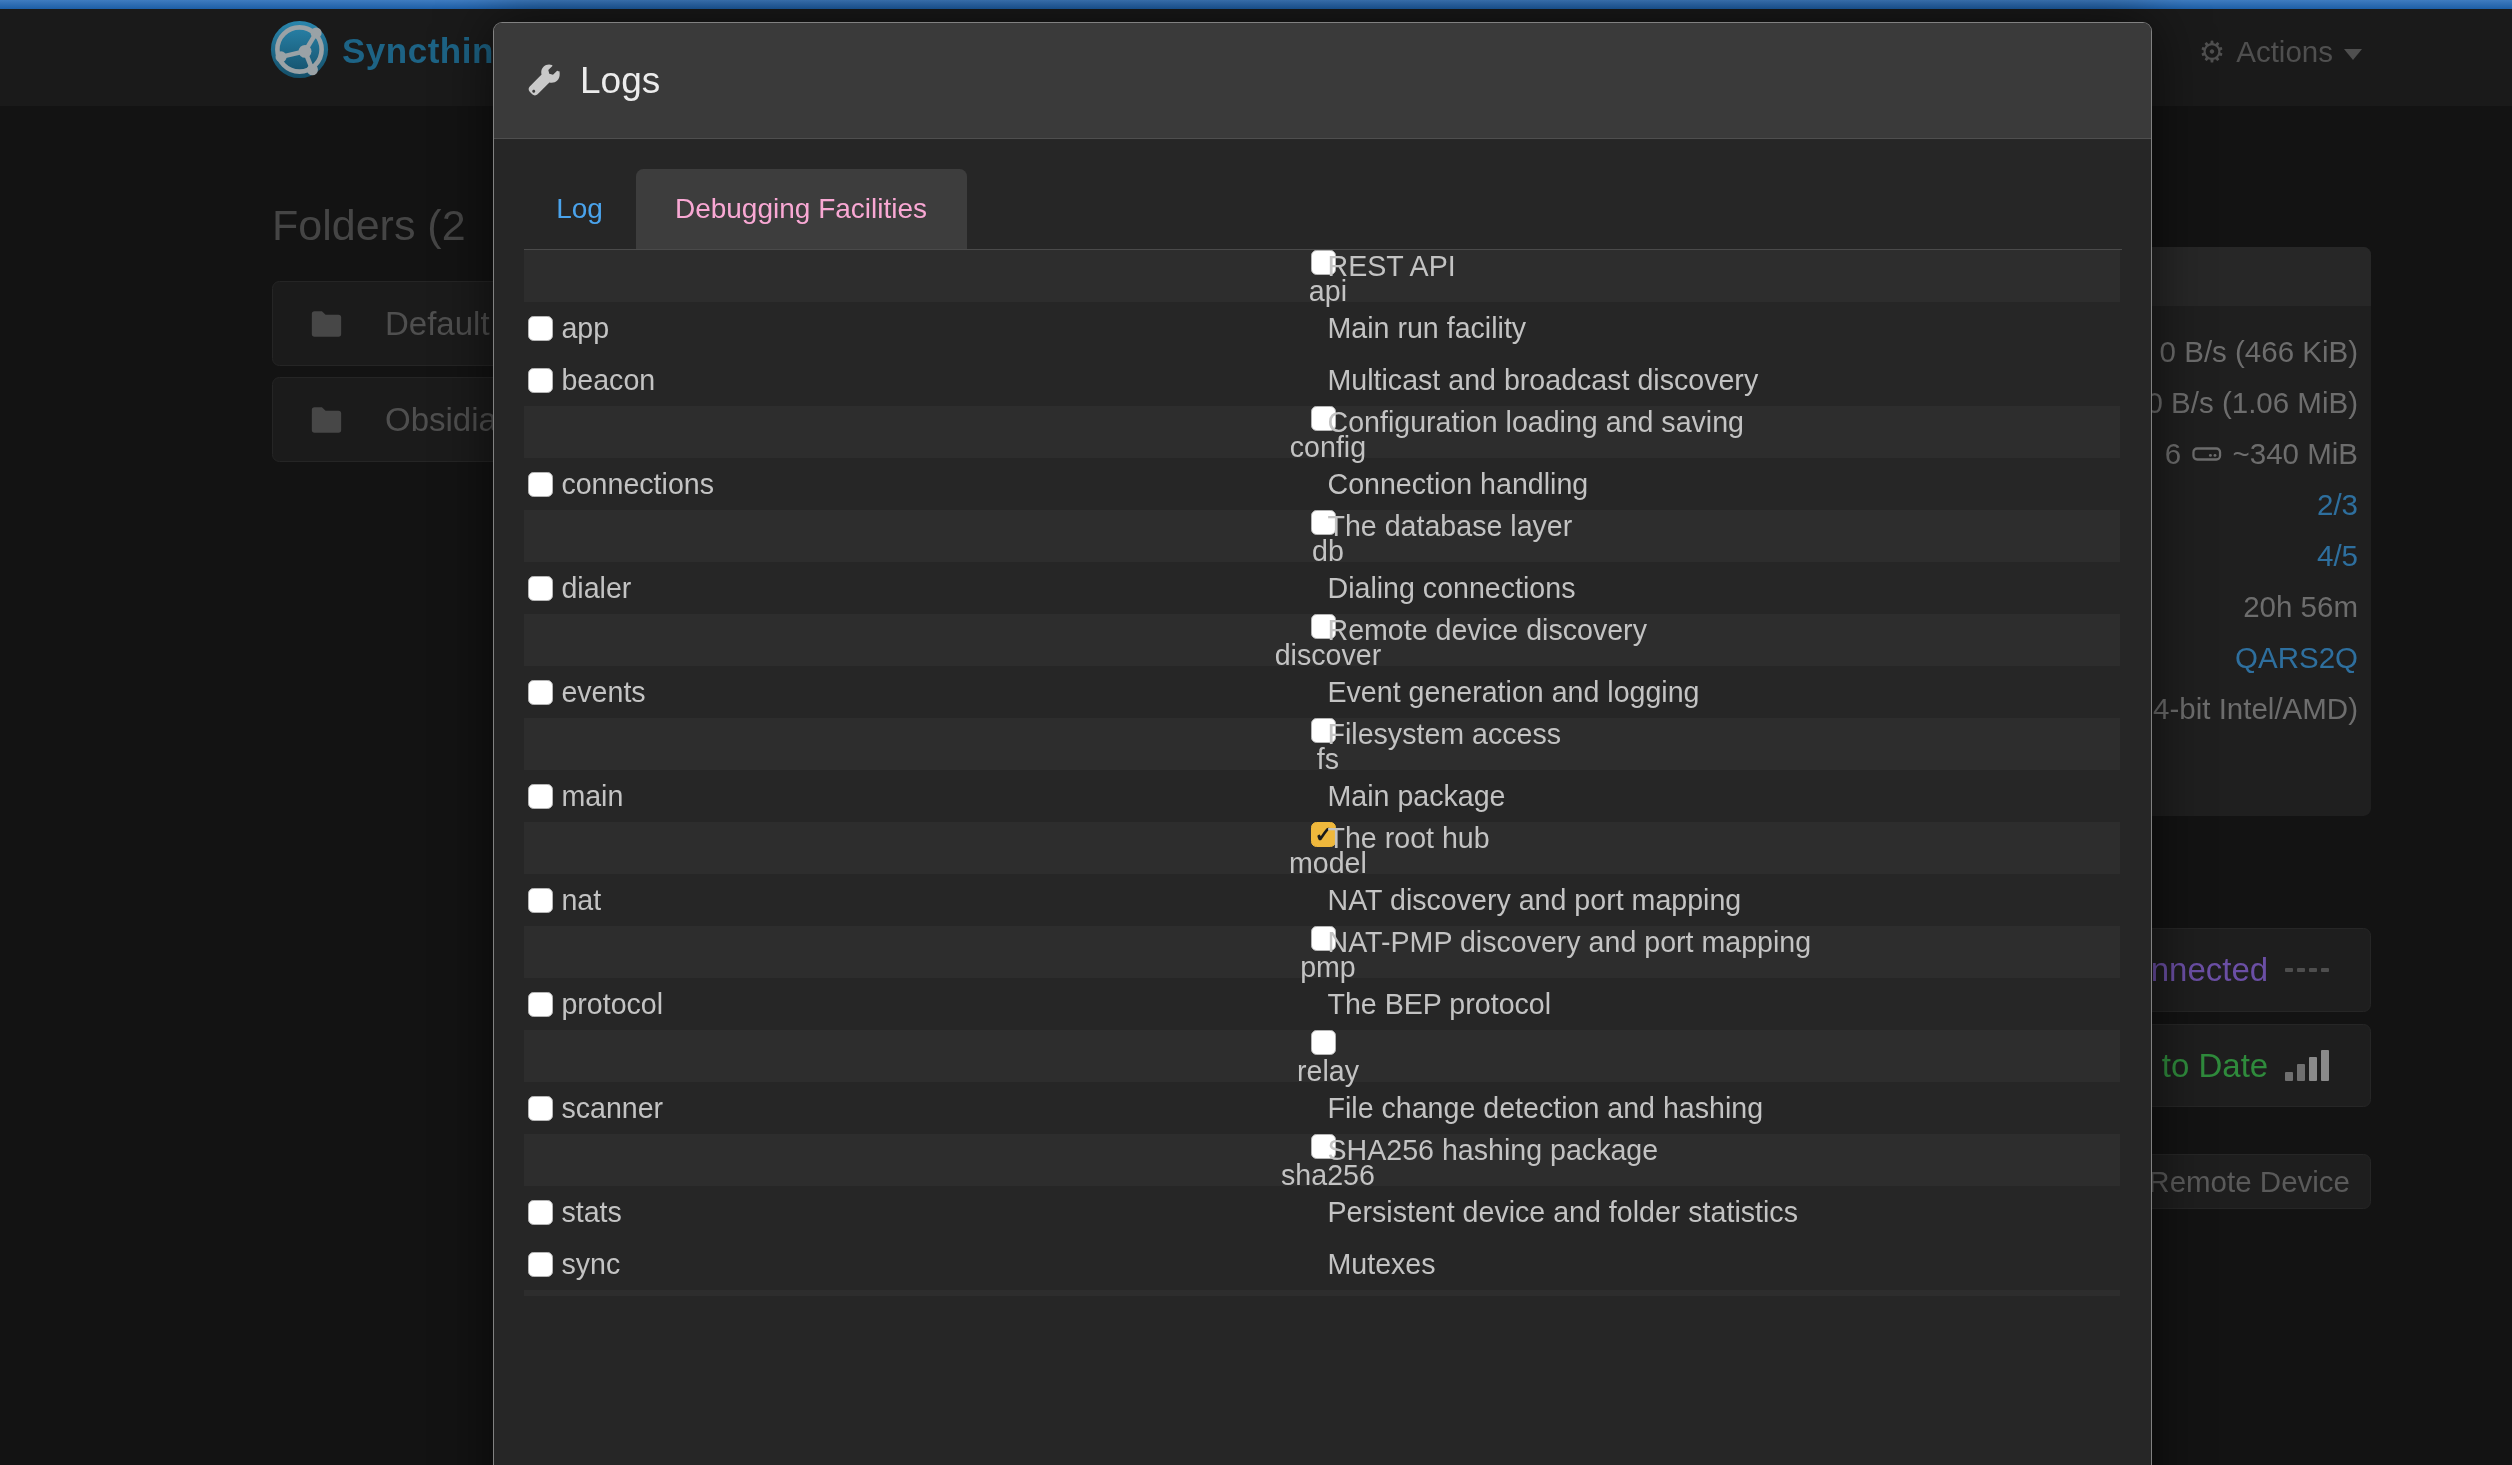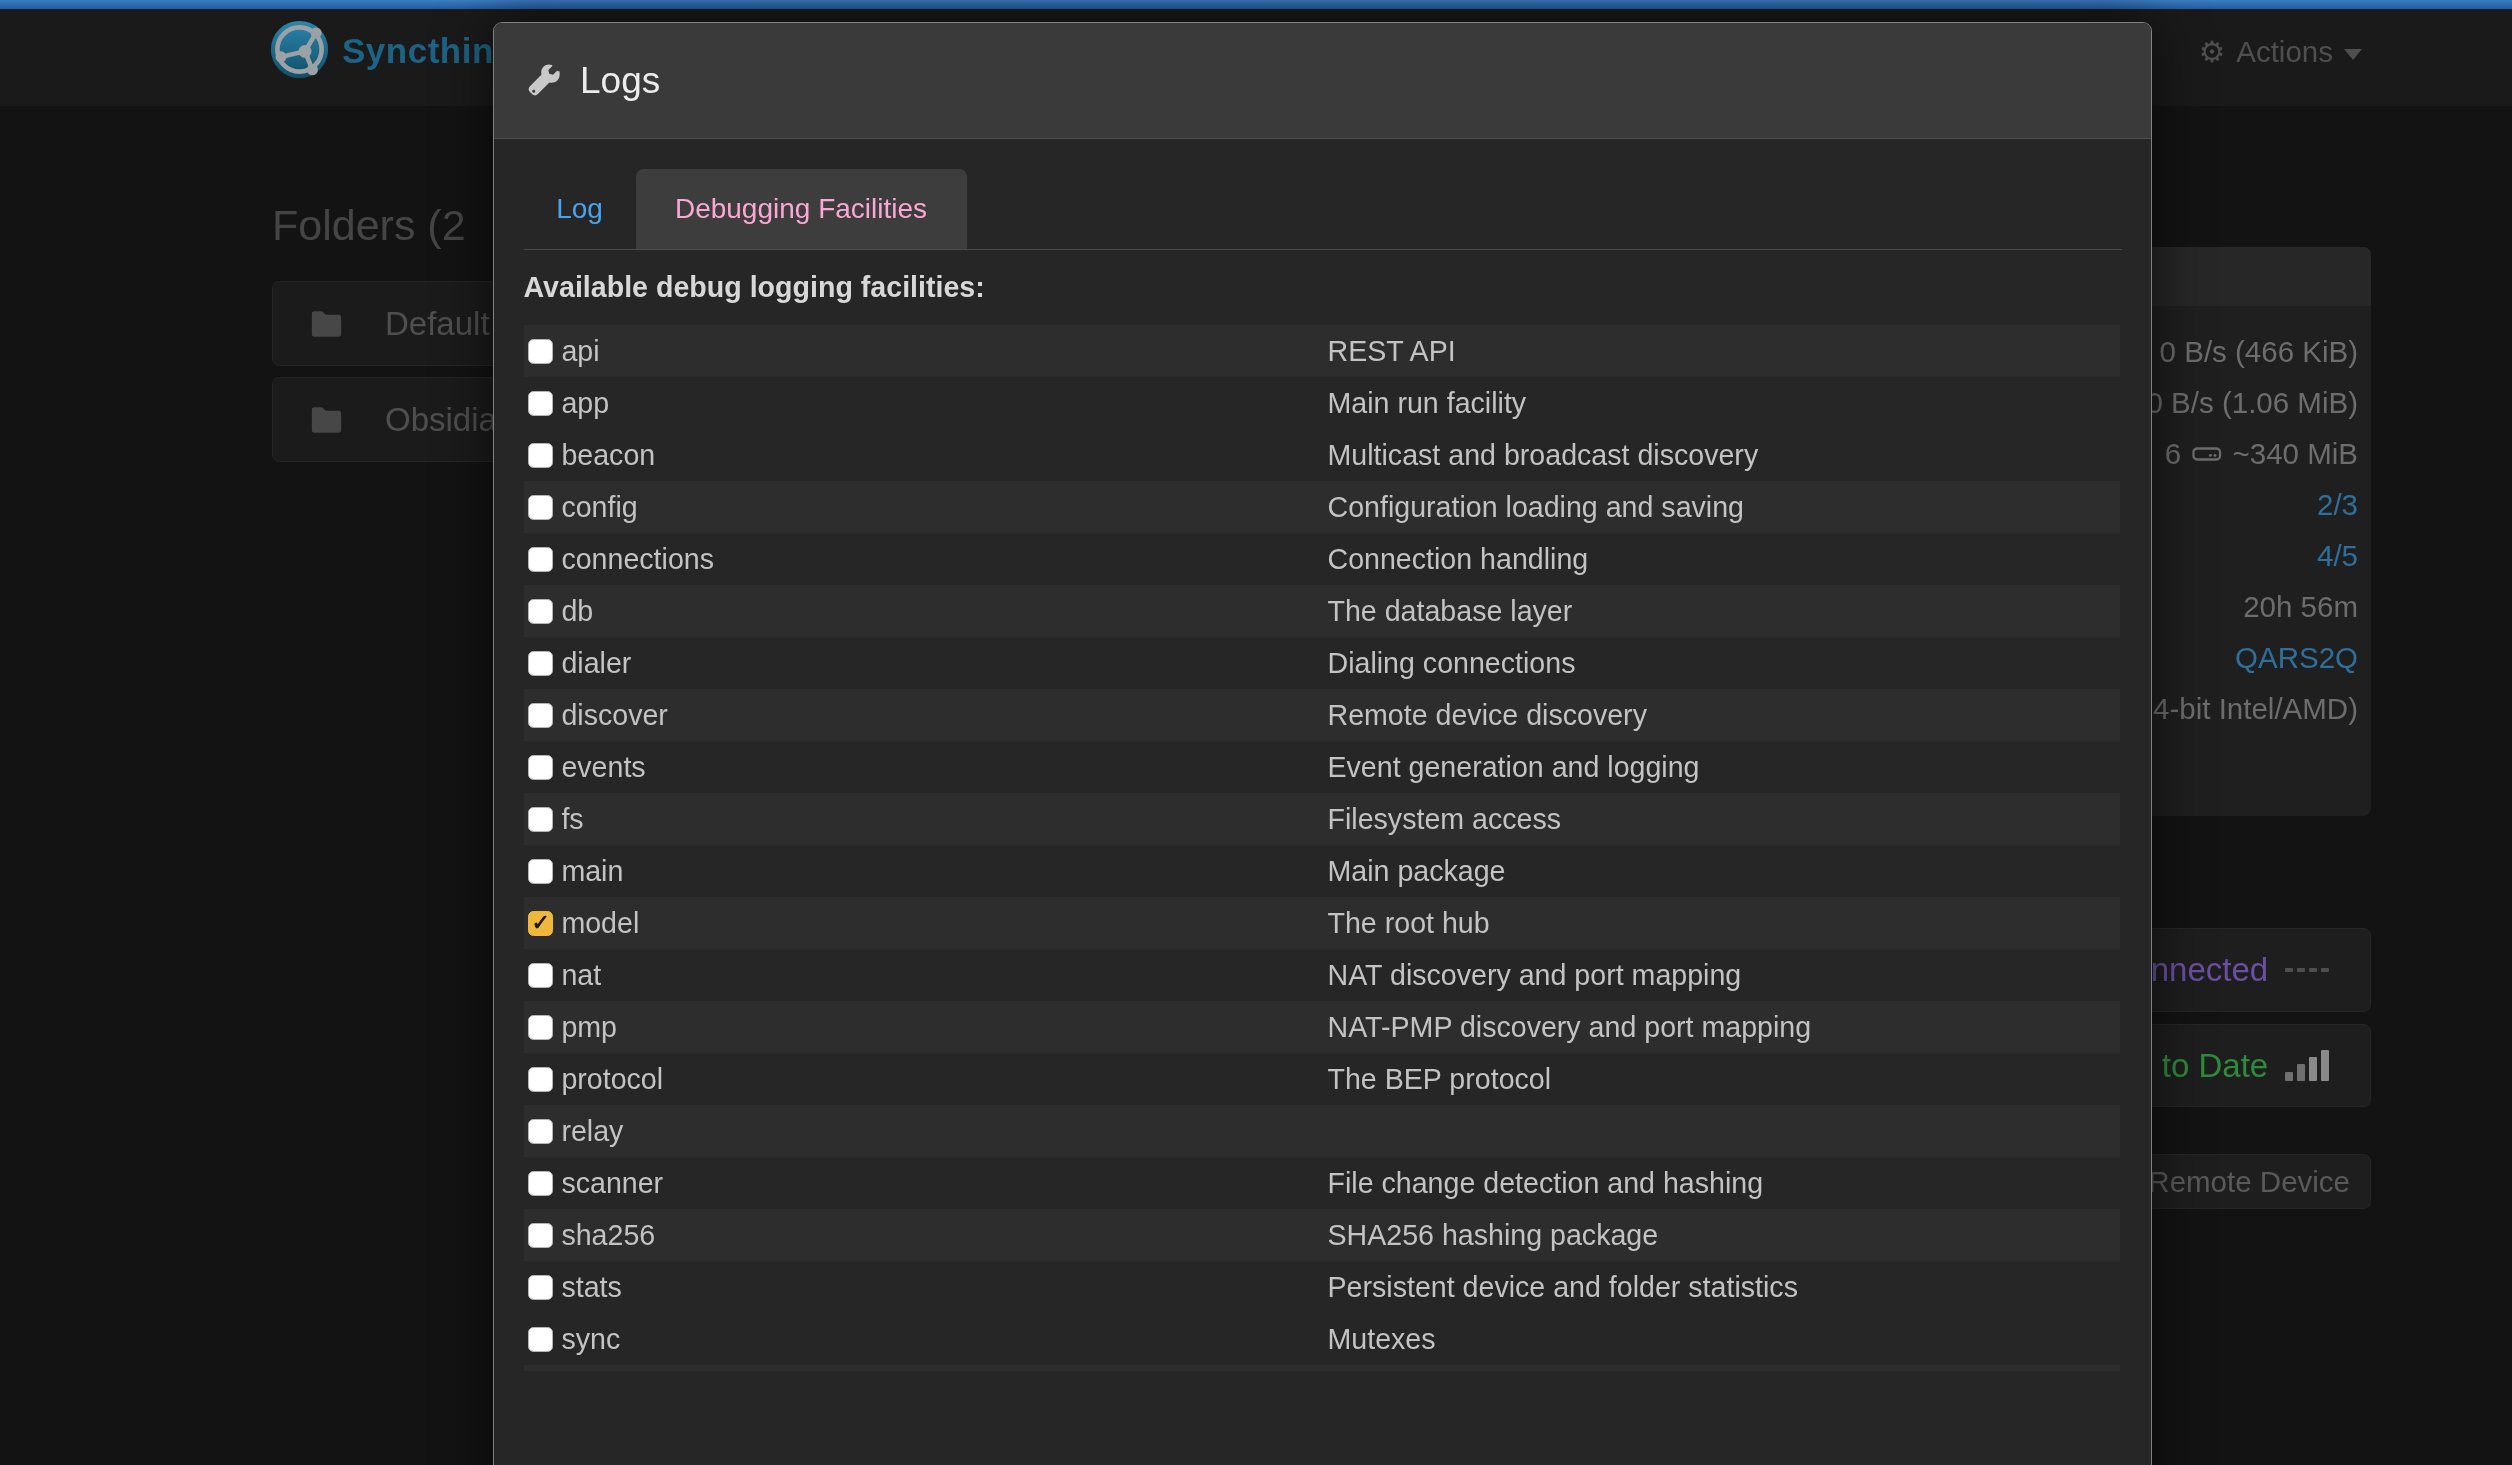--- a/index.html
+++ b/index.html
@@ -55,21 +55,21 @@
   .tab { display:flex; align-items:center; justify-content:center; font-size:28px; color:#4aa3ec;
     cursor:pointer; }
   .tab.inactive { width:112px;text-align:right; }
   .tab.active { width:331px; background:#3d3d3d; border-radius:7.4px 7.4px 0 0; color:#f9a8d4; }
 
   .section-label { margin:16.6px 0; height:42px; display:flex; align-items:center;
     font-size:28.6px; font-weight:bold; color:#d8d8d8; }
 
   .facility-table { width:1596px; }
   .facility-row { position:relative; height:52px; display:flex; align-items:center; padding-left:4.6px; }
-  .facility-row.striped { background:#2d2d2d; }
+  .facility-row.striped { background:#2d2d2d;flex-direction:column; }
   .cb { width:25px; height:25px; background:#ffffff; border:0.9px solid #b5b5b5; border-radius:5.5px;
     flex:0 0 auto; display:flex; align-items:center; justify-content:center;
     font-size:22px; font-weight:bold; color:transparent; }
   .cb.checked { background:#efb83c; border-color:#efb83c; color:#1a1a1a; }
   .fname { margin-left:8.3px; font-size:28.6px; color:#c3c3c3; }
   .fdesc { position:absolute; left:804px; font-size:28.6px; color:#c3c3c3; }
   .partial-row { height:5.5px; background:#2d2d2d; width:1596px; }
 
   .wrench-icon svg, .folder-glyph svg, .disk-icon svg { display:block; }
 </style>
@@ -213,21 +213,20 @@
     </div>
     <div class="modal-body">
       <div class="tabs">
         <div class="tab inactive">
           <span>Log</span>
         </div>
         <div class="tab active">
           <span>Debugging Facilities</span>
         </div>
       </div>
-      <div class="section-label">Available debug logging facilities:</div>
       <div class="facility-table" id="facility-table">
   <div class="facility-row striped">
     <span class="cb"></span>
     <span class="fname">api</span>
     <span class="fdesc">REST API</span>
   </div>
 
   <div class="facility-row">
     <span class="cb"></span>
     <span class="fname">app</span>

